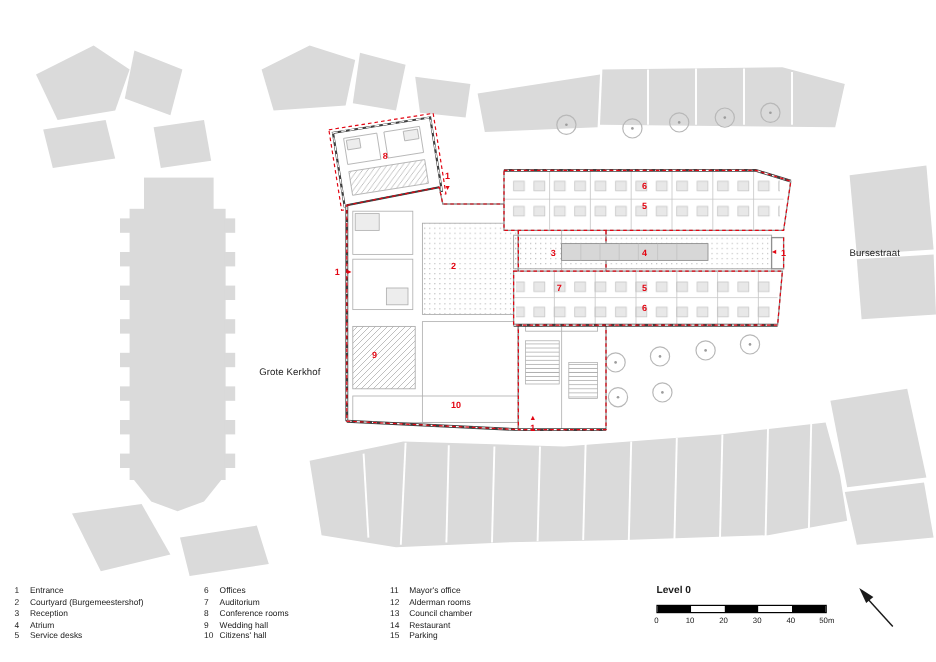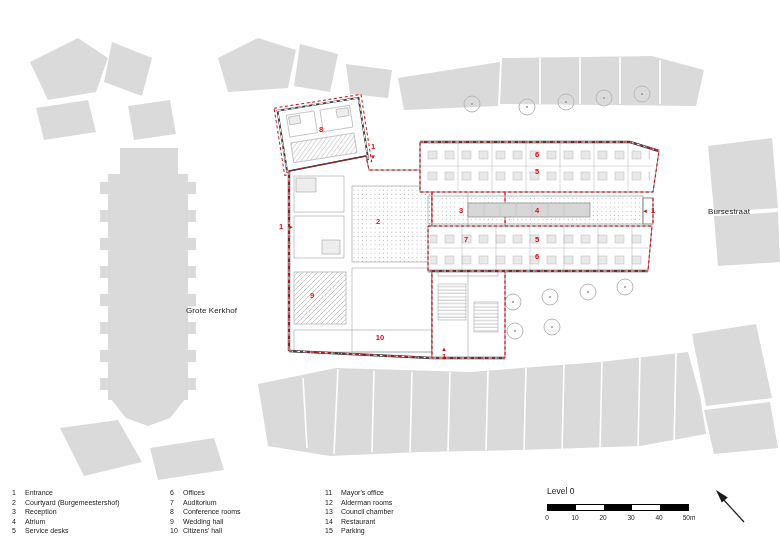--- a/index.html
+++ b/index.html
@@ -36,21 +36,21 @@
     position:absolute;transform:translateY(-50%);
     font-size:8px;color:var(--text,#1a1a1a);white-space:nowrap;letter-spacing:0.1px;
   }
   
   .legend-col{position:absolute;top:488px;font-size:7px;line-height:9.6px;}
   .lg-row{white-space:nowrap;}
   .lg-num{display:inline-block;width:13px;}
   .legend-col.c3 .lg-num{width:16px;}
   
   .scale-block{position:absolute;left:547px;top:486px;width:150px;}
-  .scale-title{font-size:8.5px;font-weight:normal;margin-bottom:8px;}
+  .scale-title{font-size:8.5px;font-weight:bold;margin-bottom:8px;}
   .scale-bar{width:140px;height:5px;border:1px solid #000;display:flex;box-sizing:content-box;}
   .scale-seg{height:100%;width:28px;}
   .seg-b{background:#000;}
   .seg-w{background:#fff;}
   .scale-ticks{position:relative;height:10px;margin-top:3px;font-size:6.5px;}
   .scale-ticks span{position:absolute;transform:translateX(-50%);top:0;}
   .north{position:absolute;left:706px;top:482px;}
 </style>
 </head>
 <body>
@@ -281,21 +281,21 @@
     <span class="plan-num" style="left:312px;top:296px;">9</span>
     <span class="plan-num" style="left:380px;top:338px;">10</span>
     <span class="plan-num" style="left:281px;top:227px;">1</span>
     <span class="plan-arrow" style="left:291px;top:227px;">►</span>
     <span class="plan-num" style="left:444px;top:357px;">1</span>
     <span class="plan-arrow" style="left:444px;top:349px;">▲</span>
     <span class="plan-arrow" style="left:645px;top:211px;">◄</span>
     <span class="plan-num" style="left:653px;top:211px;">1</span>
   </div>
 
-  <span class="street-label" style="left:186px;top:310px;">Grote Kerkhof</span>
+  <span class="street-label" style="left:216px;top:310px;">Grote Kerkhof</span>
   <span class="street-label" style="left:660px;top:211px;margin-left:48px;">Bursestraat</span>
 
   <div class="legend-col" style="left:12px;">
     <div class="lg-row"><span class="lg-num">1</span><span>Entrance</span></div>
     <div class="lg-row"><span class="lg-num">2</span><span>Courtyard (Burgemeestershof)</span></div>
     <div class="lg-row"><span class="lg-num">3</span><span>Reception</span></div>
     <div class="lg-row"><span class="lg-num">4</span><span>Atrium</span></div>
     <div class="lg-row"><span class="lg-num">5</span><span>Service desks</span></div>
   </div>
   <div class="legend-col" style="left:170px;">

